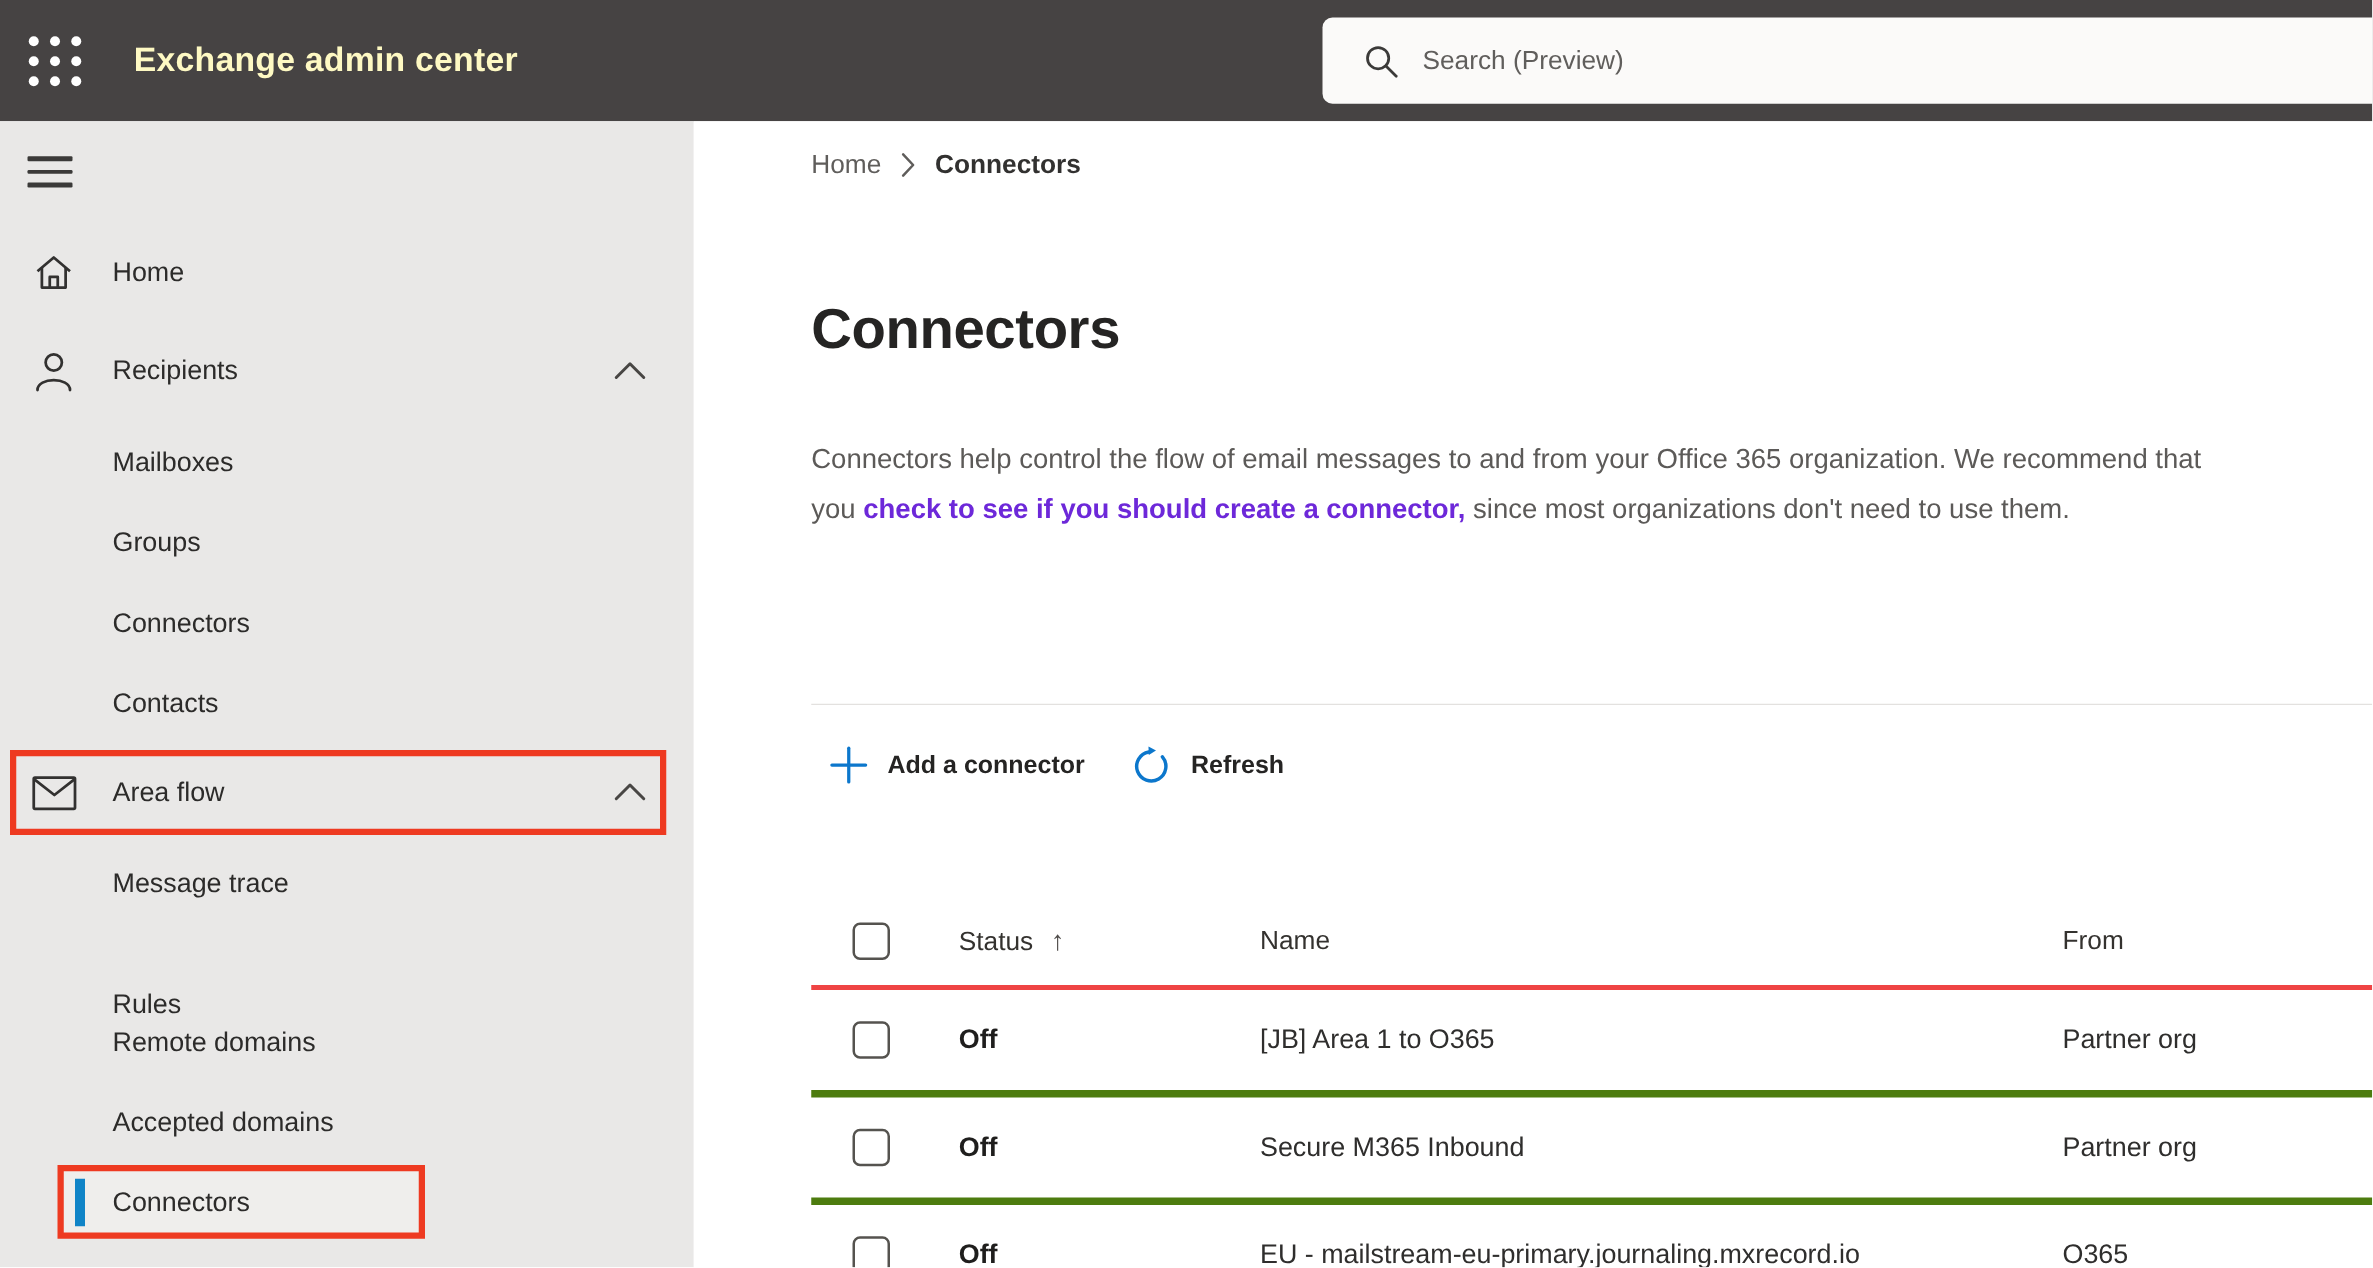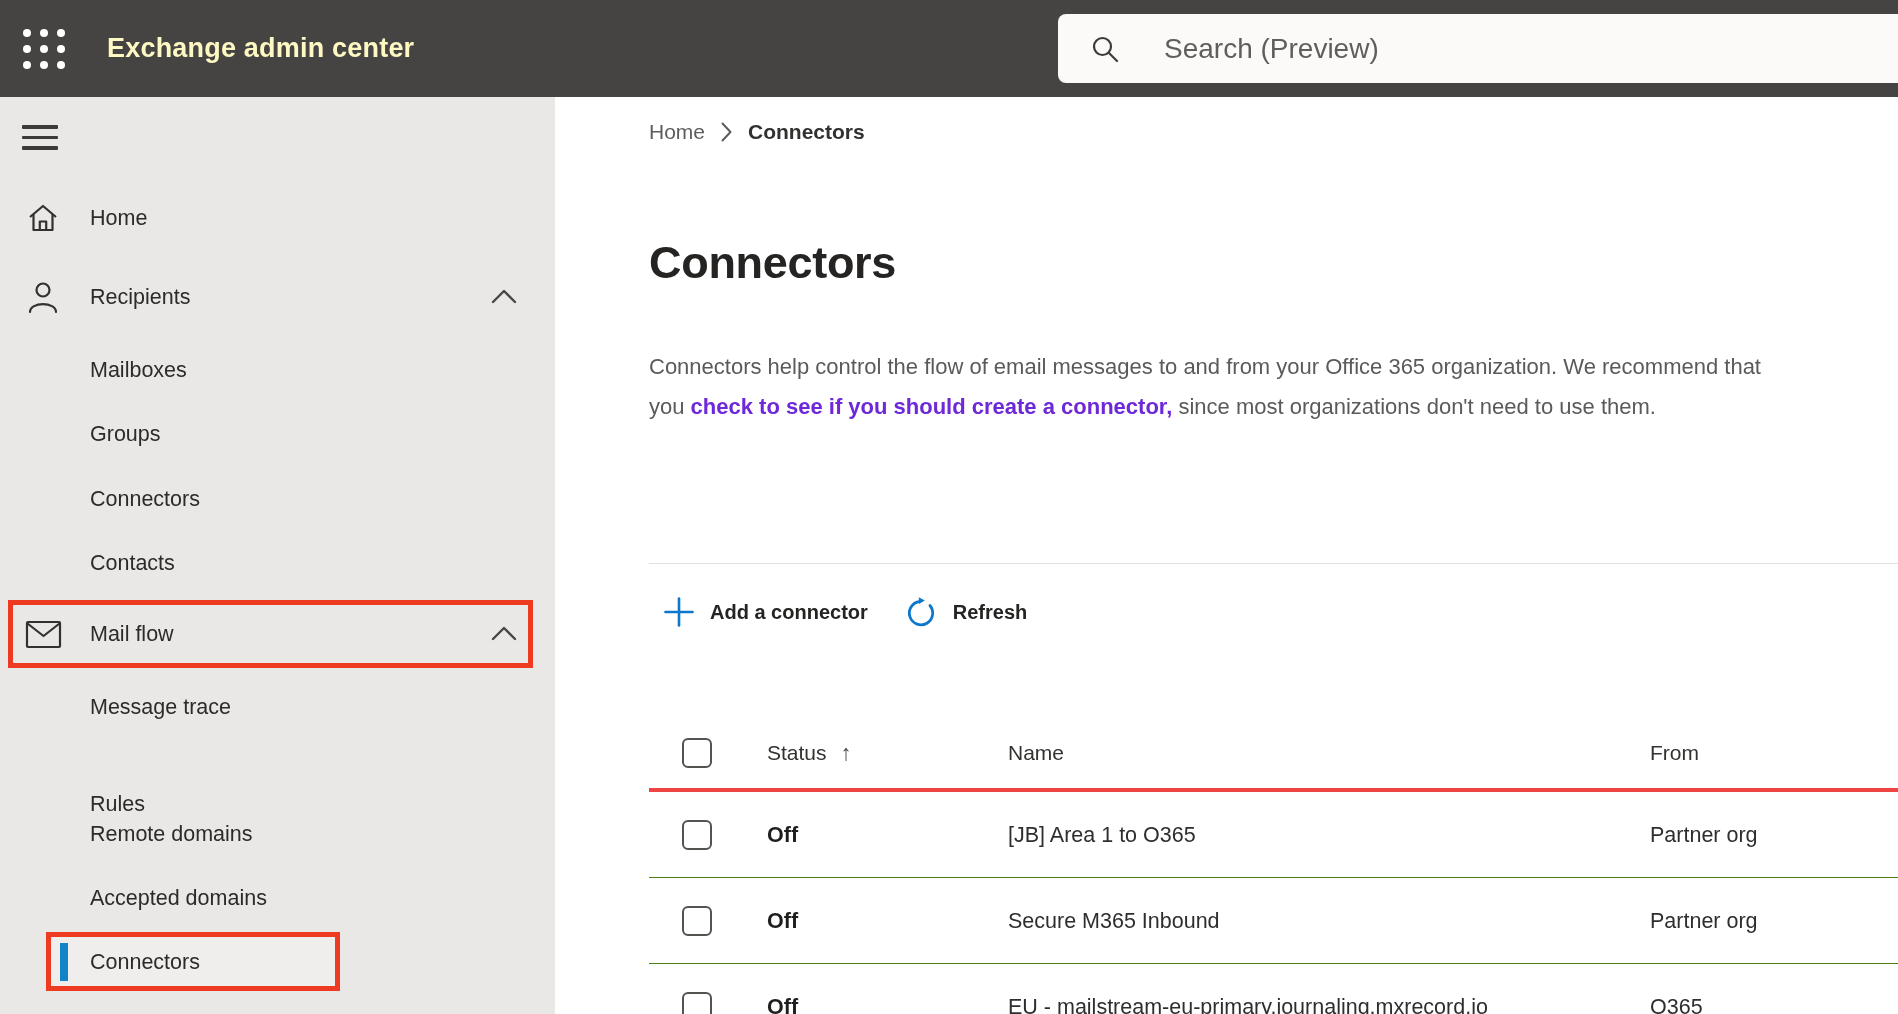--- a/index.html
+++ b/index.html
@@ -6,21 +6,21 @@
   body{width:1898px;height:1014px;overflow:hidden;font-family:"Liberation Sans","DejaVu Sans",sans-serif;-webkit-font-smoothing:antialiased;}
   *{box-sizing:border-box;}
   .screen{position:relative;width:1898px;height:1014px;background:#ffffff;overflow:hidden;}
 
   
   .topbar{position:absolute;left:0;top:0;width:1898px;height:97px;background:#464343;display:flex;align-items:center;}
   .waffle{position:absolute;left:22px;top:28px;width:44px;height:42px;background:none;border:none;padding:0;cursor:pointer;}
   .app-title{position:absolute;left:107px;top:0;height:97px;line-height:97px;color:#fef9c3;font-size:27px;font-weight:bold;letter-spacing:.2px;}
   .searchbox{position:absolute;left:1058px;right:-14px;top:14px;height:69px;background:#fbfaf9;border-radius:8px;display:flex;align-items:center;padding-left:32px;}
   .searchbox svg{flex:0 0 auto;}
-  .search-input{border:none;outline:none;background:transparent;font-family:inherit;font-size:28px;color:#3b3a39;margin-left:42px;width:600px;}
+  .search-input{border:none;outline:none;background:transparent;font-family:inherit;font-size:21px;color:#3b3a39;margin-left:16px;width:600px;}
   .search-input::placeholder{color:#605e5c;opacity:1;}
 
   
   .sidebar{position:absolute;left:0;top:97px;width:555px;bottom:0;background:#e9e8e7;}
   .hamburger{position:absolute;left:22px;top:28px;width:40px;height:30px;background:none;border:none;padding:0;cursor:pointer;}
   .hamburger .bar{display:block;width:36px;height:3.5px;background:#3b3a39;margin-bottom:7px;border-radius:1px;}
   .nav-item{position:absolute;left:0;width:555px;height:56px;cursor:pointer;}
   .nav-ic{position:absolute;left:24px;top:50%;transform:translateY(-50%);width:38px;height:38px;display:flex;align-items:center;justify-content:center;color:#323130;}
   .nav-label{position:absolute;left:90px;top:50%;transform:translateY(-50%);font-size:21.5px;color:#2c2b2a;white-space:nowrap;}
   .nav-chev{position:absolute;left:490px;top:50%;transform:translateY(-50%);width:28px;height:18px;color:#484644;}
@@ -36,21 +36,21 @@
   .page-title{position:absolute;left:94px;top:140px;margin:0;font-size:45px;font-weight:bold;color:#252423;letter-spacing:-.3px;}
   .desc{position:absolute;left:94px;top:250px;width:1150px;margin:0;font-size:22px;line-height:40px;color:#5c5a58;}
   .desc a{color:#6d28d9;text-decoration:none;cursor:pointer;font-weight:bold;}
   .hr{position:absolute;left:94px;right:0;top:466px;height:1px;background:#e3e1df;}
   .toolbar{position:absolute;left:108px;top:488px;height:54px;display:flex;align-items:center;gap:36px;}
   .cmd-btn{display:flex;align-items:center;gap:15px;background:none;border:none;padding:0;font-family:inherit;font-size:20px;font-weight:bold;color:#252423;cursor:pointer;}
 
   
   .grid{position:absolute;left:94px;right:0;top:620px;height:420px;}
   .thead{position:relative;height:75px;border-bottom:4px solid #ef4444;}
-  .trow{position:relative;height:86px;border-bottom:1px solid #4d7c0f;}
+  .trow{position:relative;height:86px;border-bottom:6px solid #4d7c0f;}
   .cb{position:absolute;left:33px;top:50%;transform:translateY(-50%);width:30px;height:30px;border:2.5px solid #55534f;border-radius:6px;background:#fff;padding:0;cursor:pointer;}
   .col{position:absolute;top:50%;transform:translateY(-50%);white-space:nowrap;font-size:21.5px;color:#2f2e2d;}
   .c-status{left:118px;}
   .c-name{left:359px;}
   .c-from{left:1001px;}
   .thead .col{font-size:21px;color:#34322f;font-weight:normal;cursor:pointer;}
   .sort{margin-left:14px;font-size:22px;color:#504d4b;font-weight:normal;}
   .off{font-weight:bold;color:#1f1e1d;}
   svg{display:block;}
 </style>
@@ -131,21 +131,21 @@
       <span class="nav-label">Contacts</span>
     </div>
 
     <div class="nav-item" style="top:509px">
       <span class="nav-ic">
         <svg width="37" height="29" viewBox="0 0 37 29" fill="none" stroke="#323130" stroke-width="2.2" stroke-linejoin="round">
           <rect x="2" y="2" width="33" height="25" rx="1"></rect>
           <path d="M2.5 3.5 L18.5 16 L34.5 3.5"></path>
         </svg>
       </span>
-      <span class="nav-label">Mail flow</span>
+      <span class="nav-label">Area flow</span>
       <span class="nav-chev">
         <svg width="28" height="17" viewBox="0 0 28 17" fill="none" stroke="#484644" stroke-width="2.4" stroke-linecap="round" stroke-linejoin="round">
           <polyline points="3,14 14,3 25,14"></polyline>
         </svg>
       </span>
     </div>
 
     <div class="nav-item" style="top:582px">
       <span class="nav-label">Message trace</span>
     </div>

